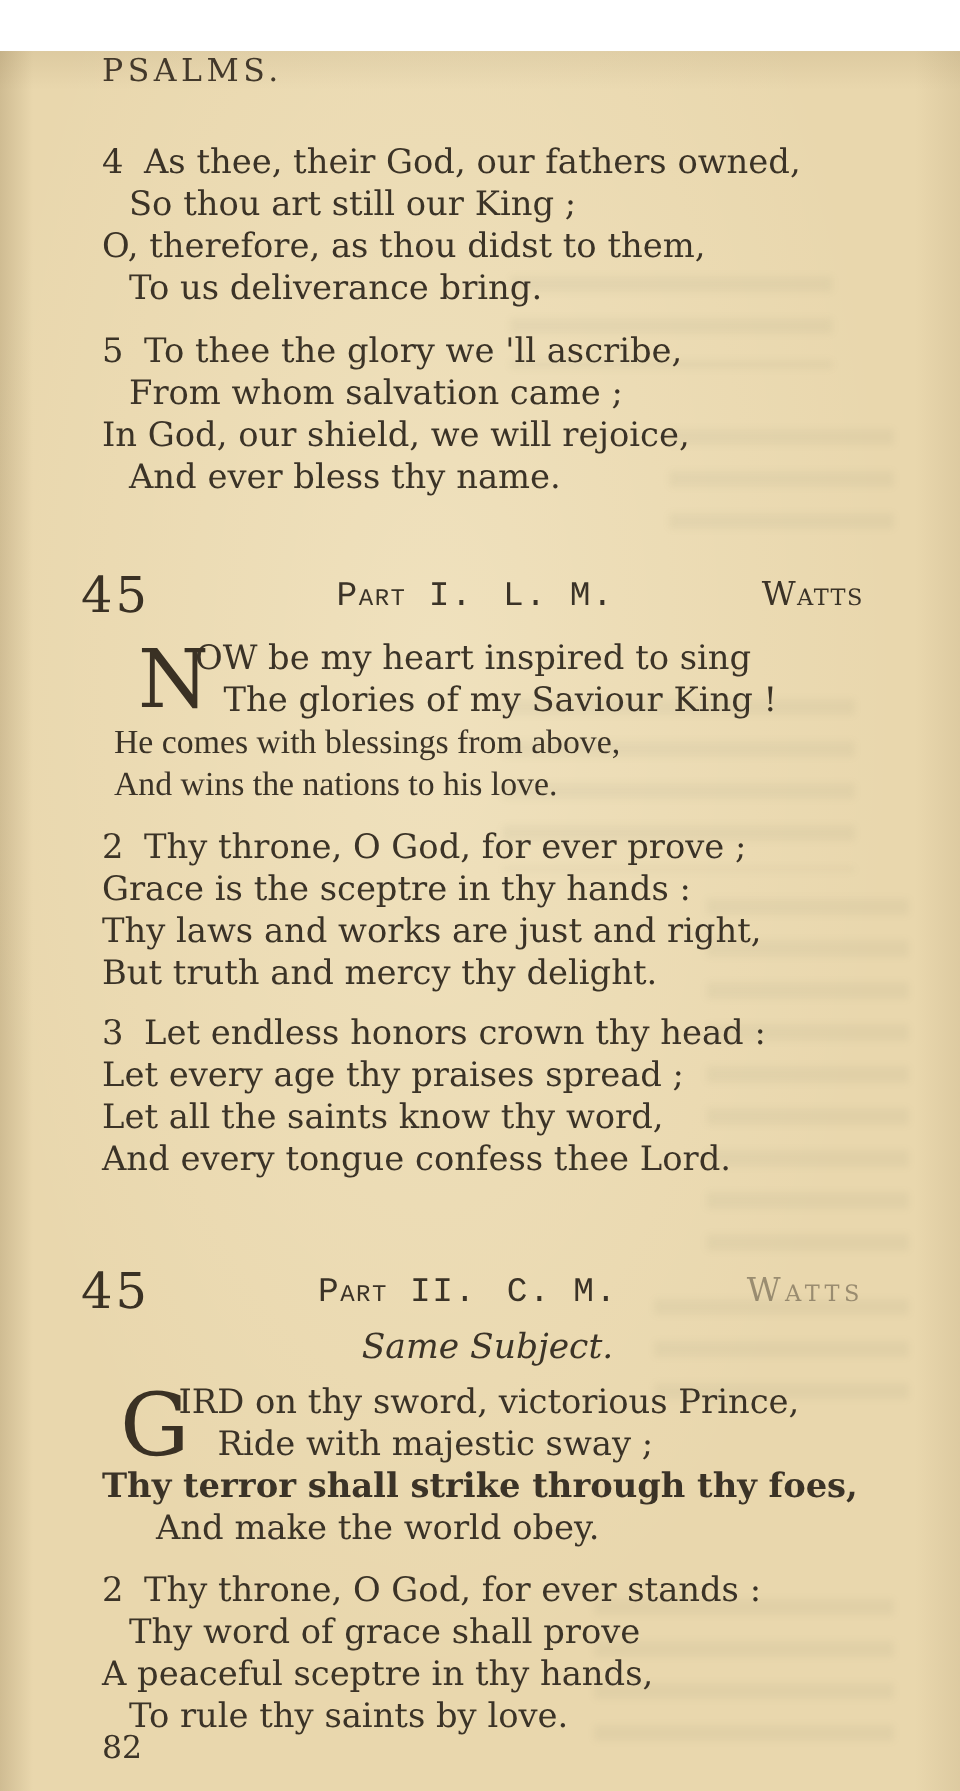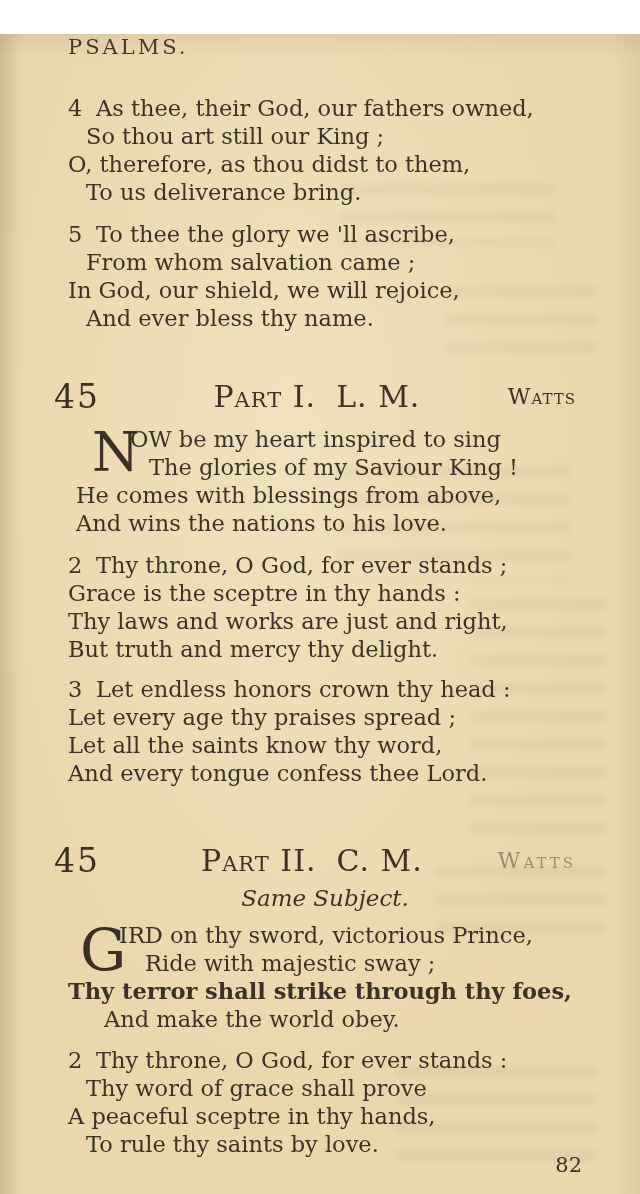--- a/index.html
+++ b/index.html
@@ -60,22 +60,23 @@
     font-size: 33px;
     width: 72px;
     margin-left: -14px;
     letter-spacing: 2px;
     color: #3a3124;
   }
   .hymn-center {
     flex: 1;
     text-align: center;
     font-variant: small-caps;
-    font-size: 30px;
+    font-size: 23px;
     letter-spacing: 1px;
+    font-family: Liberation Mono, monospace;
   }
   .hymn-meter { margin-left: 20px; }
   .hymn-author {
     font-variant: small-caps;
     font-size: 22px;
     letter-spacing: 1px;
     padding-right: 6px;
     margin-top: 32px;
   }
   .faded {
@@ -100,31 +101,31 @@
   .initial {
     position: absolute;
     top: 2px;
     font-size: 54px;
     line-height: 52px;
     color: #3a3124;
   }
   .op-1 .initial { left: 24px; }
   .op-1 .l1 { padding-left: 62px; }
   .op-1 .l2 { padding-left: 81px; }
-  .op-1 .l3, .op-1 .l4 { padding-left: 8px; }
+  .op-1 .l3, .op-1 .l4 { padding-left: 8px; font-family: Liberation Serif, serif; }
   .op-2 .initial { left: 12px; font-size: 58px; line-height: 54px; }
   .op-2 .l1 { padding-left: 51px; }
   .op-2 .l2 { padding-left: 77px; }
   .op-2 .l3 { padding-left: 0; font-weight: bold; }
   .op-2 .l4 { padding-left: 36px; }
   .st-h1s2 { margin-top: 14px; }
   .st-h1s3 { margin-top: 12px; }
   .st-h2s2 { margin-top: 13px; }
   .page-number {
-    text-align: right;
+    text-align: left;
     font-size: 21px;
     line-height: 26px;
     margin-top: -6px;
   }
   
   .ghost {
     position: absolute;
     z-index: 1;
     background-image: repeating-linear-gradient(
       rgba(125,128,96,0.14) 0px, rgba(125,128,96,0.14) 11px,
@@ -177,21 +178,21 @@
 
     <div class="opening op-1">
       <span class="initial">N</span>
       <div class="line l1">OW be my heart inspired to sing</div>
       <div class="line l2">The glories of my Saviour King !</div>
       <div class="line l3">He comes with blessings from above,</div>
       <div class="line l4">And wins the nations to his love.</div>
     </div>
 
     <div class="stanza st-h1s2">
-      <div class="line"><span class="num">2</span><span>Thy throne, O God, for ever stands ;</span></div>
+      <div class="line"><span class="num">2</span><span>Thy throne, O God, for ever prove ;</span></div>
       <div class="line">Grace is the sceptre in thy hands :</div>
       <div class="line">Thy laws and works are just and right,</div>
       <div class="line">But truth and mercy thy delight.</div>
     </div>
 
     <div class="stanza st-h1s3">
       <div class="line"><span class="num">3</span><span>Let endless honors crown thy head :</span></div>
       <div class="line">Let every age thy praises spread ;</div>
       <div class="line">Let all the saints know thy word,</div>
       <div class="line">And every tongue confess thee Lord.</div>

